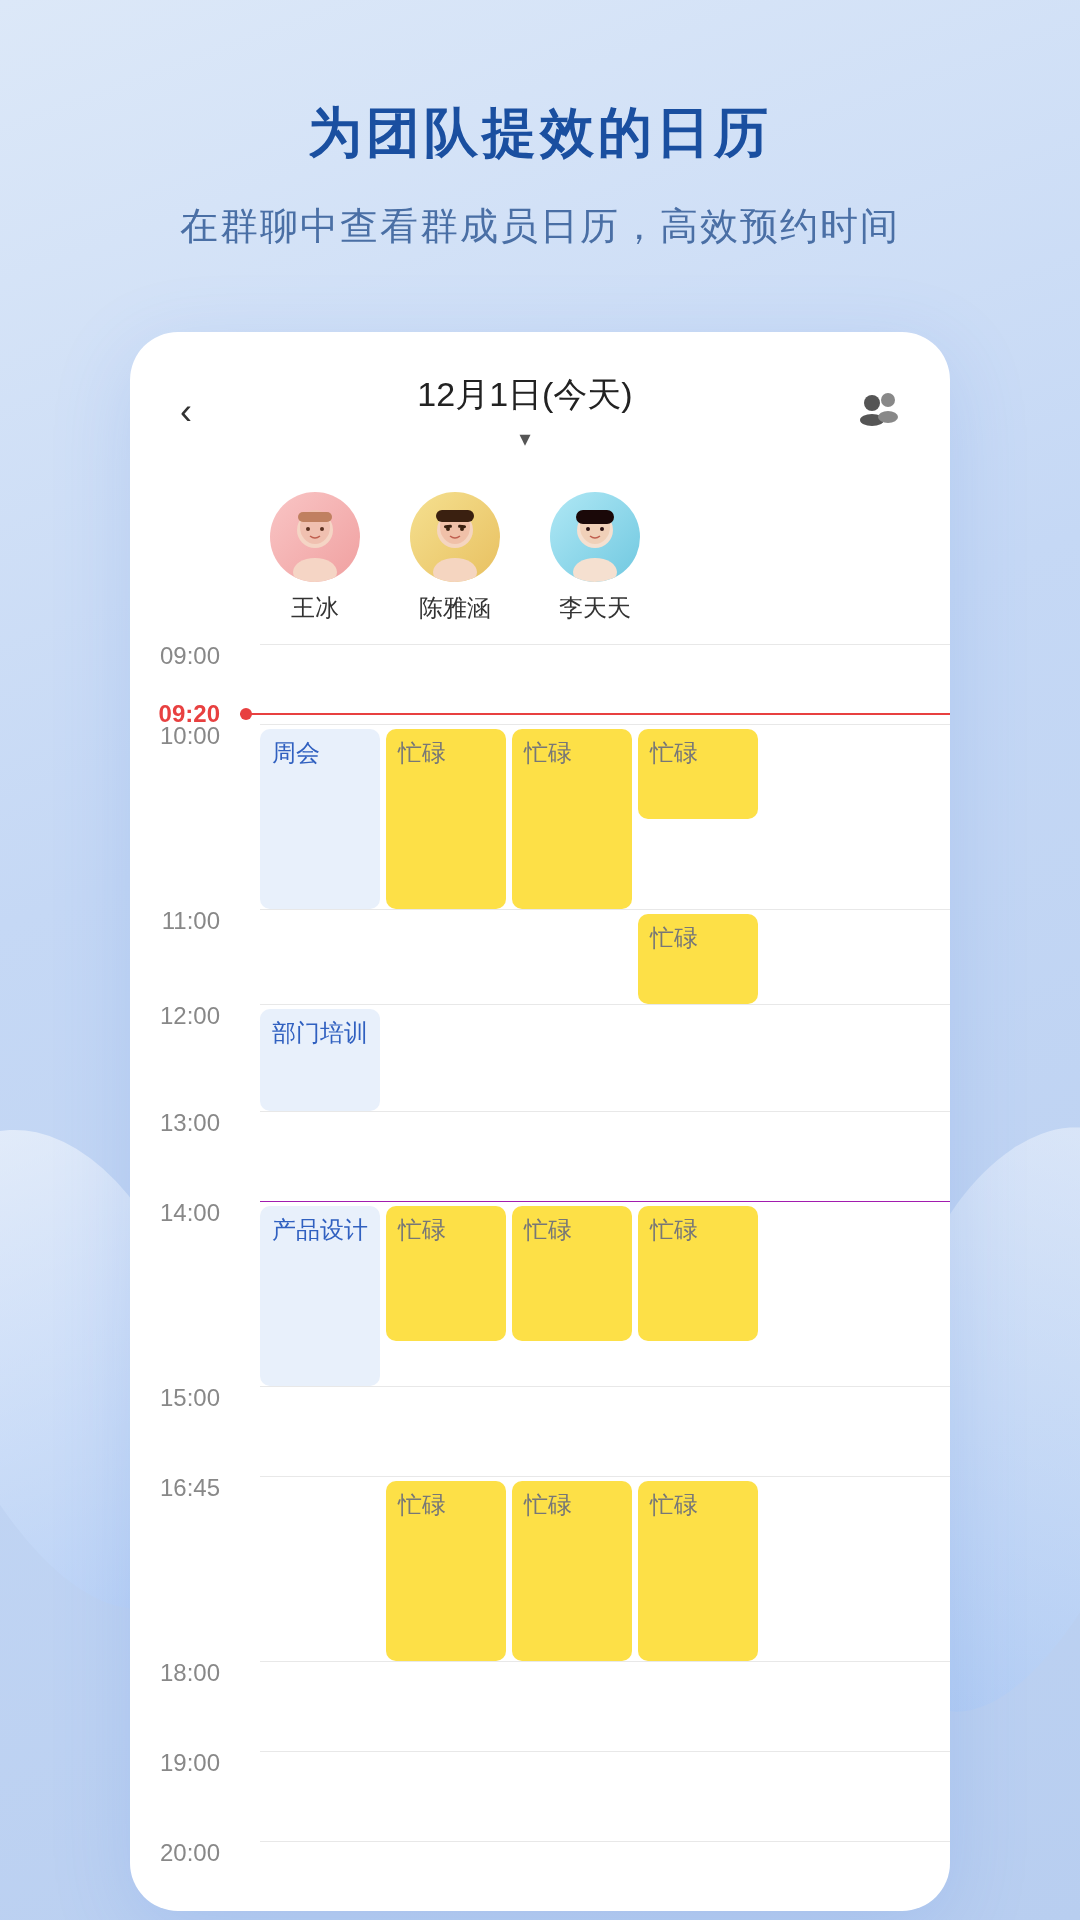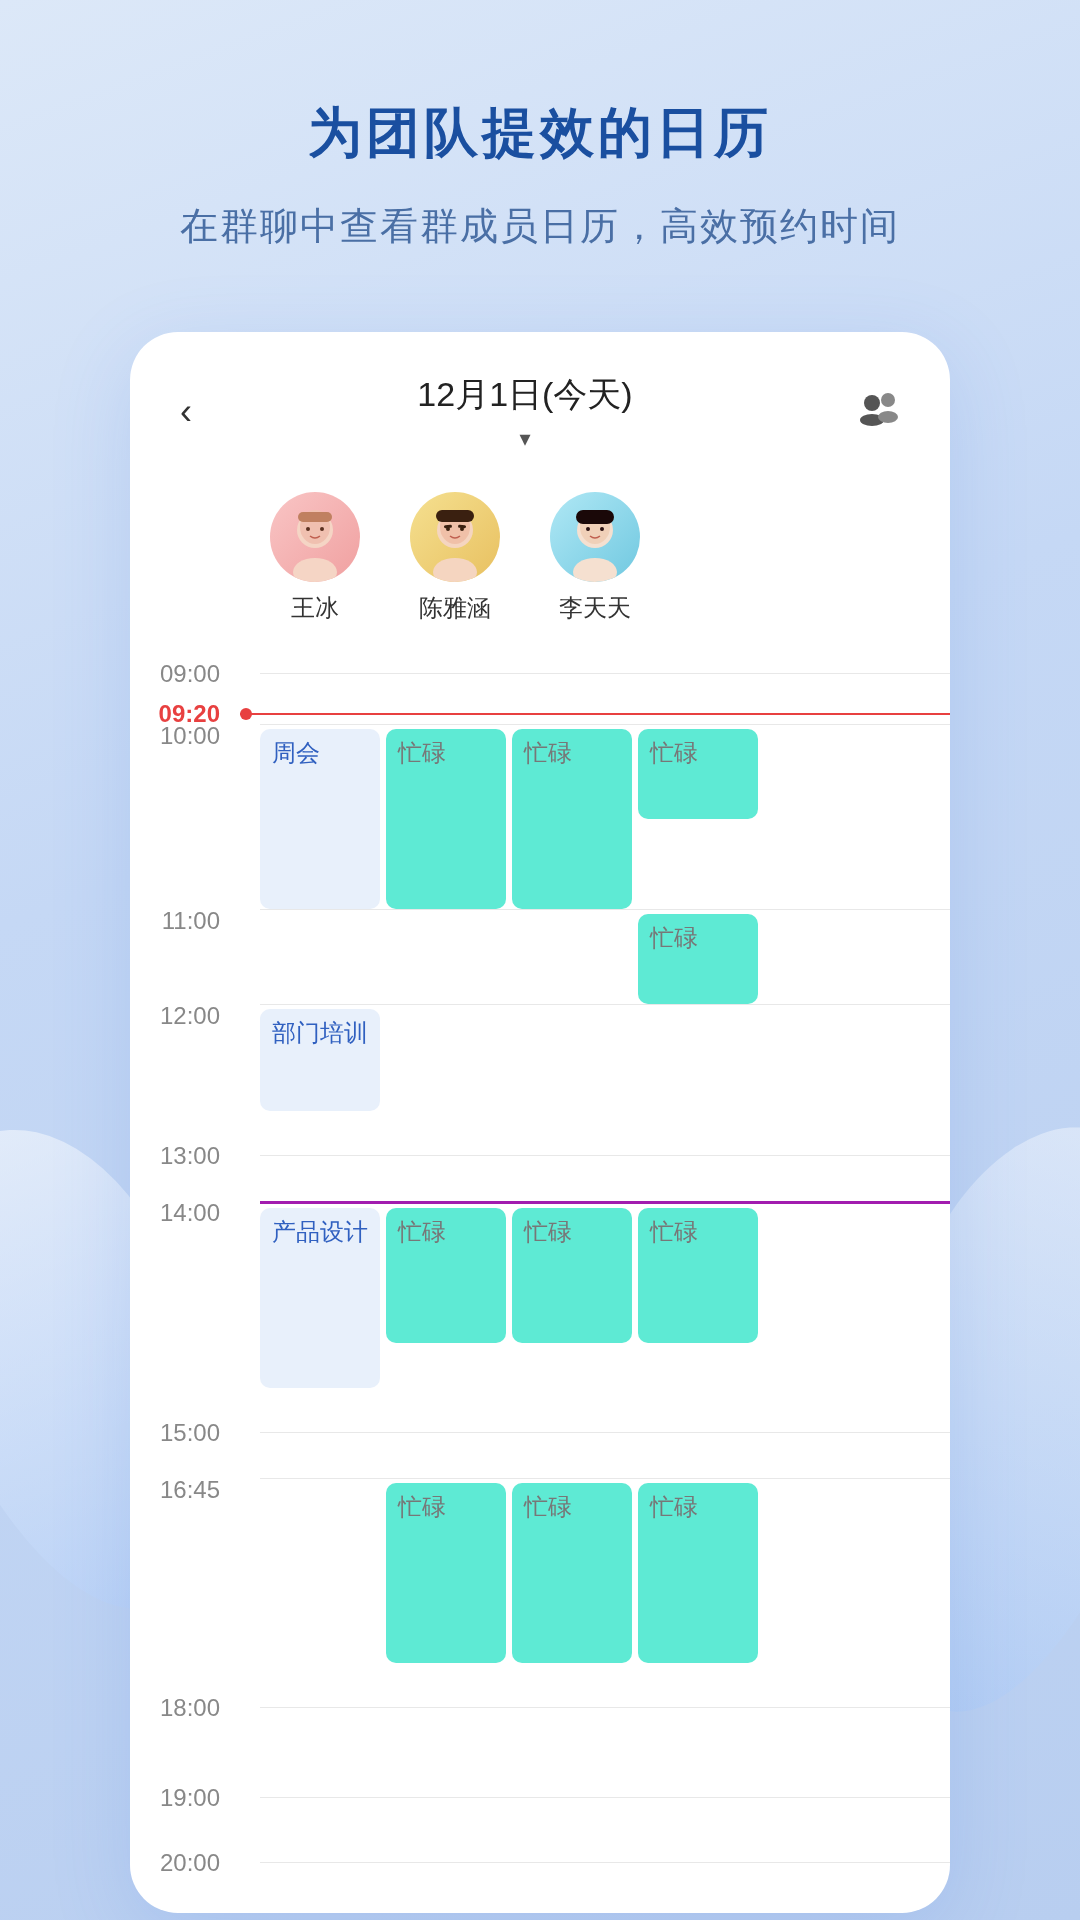--- a/index.html
+++ b/index.html
@@ -137,21 +137,21 @@
     
     .timeline {
       display: flex;
       flex-direction: column;
       margin-top: 10px;
       position: relative;
     }
 
     .time-row {
       display: flex;
-      align-items: center;
+      align-items: flex-start;
       min-height: 90px;
       position: relative;
     }
 
     .time-label {
       width: 110px;
       padding-right: 20px;
       text-align: right;
       font-size: 24px;
       color: #888;
@@ -190,21 +190,21 @@
       font-size: 24px;
       font-weight: 500;
     }
 
     .event-block.blue {
       background: #e8f0fb;
       color: #3060c0;
     }
 
     .event-block.gray {
-      background: #5eead4;
+      background: #fde047;
       color: #777;
     }
 
     
     .red-line-row {
       display: flex;
       align-items: center;
       height: 20px;
       margin: 0;
     }
@@ -386,21 +386,21 @@
         </div>
       </div>
 
       <div class="time-row" style="min-height:90px;">
         <div class="time-label">13:00</div>
         <div class="time-line-area" style="border-top:1px solid #e8e8e8;"></div>
       </div>
 
       <div class="time-row" style="min-height:180px; align-items:flex-start;">
         <div class="time-label">14:00</div>
-        <div class="time-line-area" style="border-top:3px solid #a21caf;">
+        <div class="time-line-area" style="border-top:1px solid #a21caf;">
           <div class="event-cols">
             <div class="event-col">
               <div class="event-block blue" style="height:180px; display:flex; align-items:flex-start;">
                 <span>产品设计</span>
               </div>
             </div>
             <div class="event-col">
               <div class="event-block gray" style="height:135px; display:flex; align-items:flex-start;">
                 <span>忙碌</span>
               </div>

